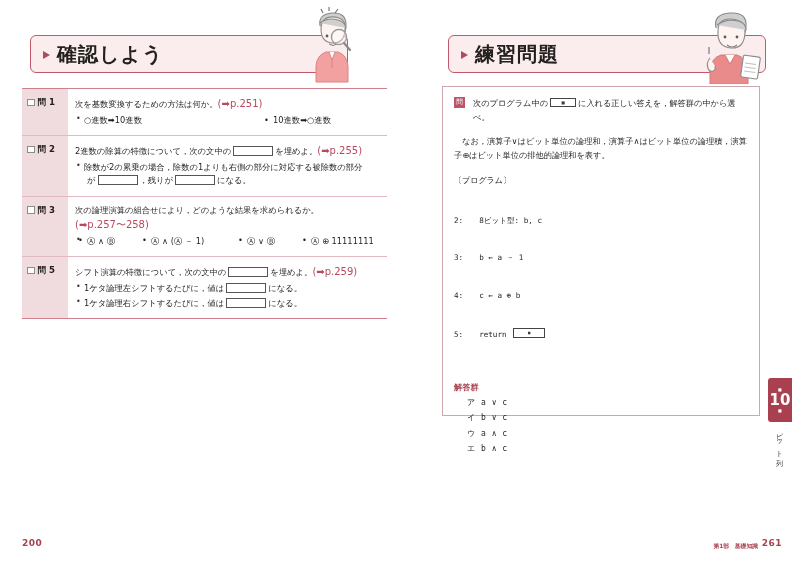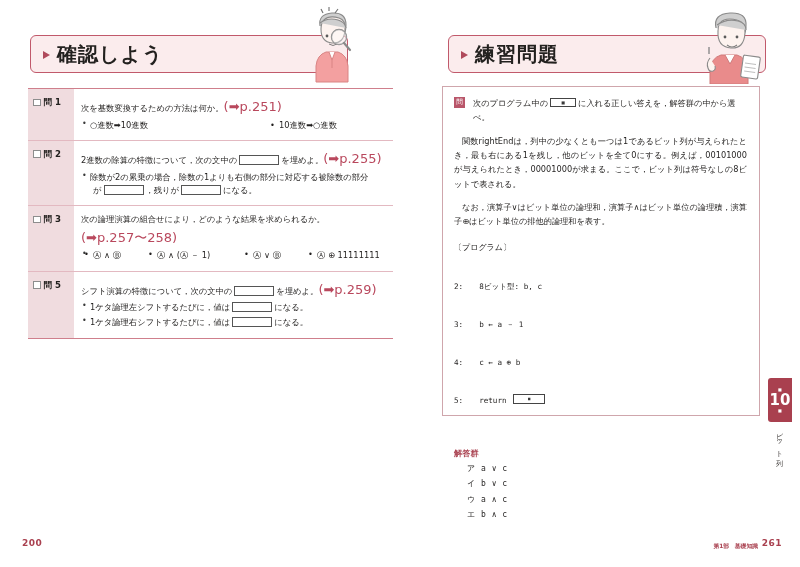--- a/index.html
+++ b/index.html
@@ -70,21 +70,21 @@
     display: inline-block;
     width: 7.5px; height: 7.5px;
     border: 0.9px solid #8d8d8d;
     background: #fff;
     vertical-align: -1px;
     margin-right: 3px;
   }
   .qnum { font-weight: bold; font-size: 8.6px; color: #23211f; }
   .qbody-cell { vertical-align: top; padding: 7px 6px 8px 7px; }
   .qline { margin: 0 0 1px 0; }
-  .ref { color: #b9485d; font-size: 13px; white-space: nowrap; }
+  .ref { color: #b9485d; font-size: 10px; white-space: nowrap; }
   .bullets { margin: 1px 0 0 0; padding: 0; list-style: none; }
   .bullets li { margin: 1.5px 0 0 0; padding-left: 9px; position: relative; }
   .bullets li::before {
     content: "•"; position: absolute; left: 1px; top: -1px; color: #3a3a3a; font-size: 8px;
   }
   .blank {
     display: inline-block;
     width: 40px; height: 10px;
     border: 0.9px solid #555;
     background: #fff;
@@ -213,21 +213,21 @@
       <path d="M30 46 q-9 3 -10 14 l0 16 l32 0 l0 -16 q-1 -11 -10 -14z" fill="#f3a0a0" stroke="#d98484" stroke-width="1"></path>
       <path d="M33 46 l3 8 l3 -8" fill="#fff" stroke="#d98484" stroke-width="1"></path>
       <path d="M36 54 l0 8" stroke="#d98484" stroke-width="1"></path>
       <g stroke="#6f6f6f" stroke-width="1.1" fill="none">
         <path d="M27 7 l-2 -4"></path>
           <path d="M33 5 l0 -4"></path>
           <path d="M39 7 l3 -4"></path>
       </g>
     </svg>
 
-    <table class="qtable" style="left:28px; top:88px;">
+    <table class="qtable" style="left:22px; top:88px;">
       <tbody>
 
         <tr class="qrow sep-top">
           <td class="qnum-cell">
             <span class="chk"></span><span class="qnum">問 1</span>
           </td>
           <td class="qbody-cell">
             <p class="qline"><span>次を基数変換するための方法は何か。</span><span class="ref">(<span>➡p.251</span>)</span></p>
             <ul class="bullets">
               <li><span style="display:inline-block;width:150px">○進数➡10進数</span><span style="margin-left:30px;position:relative;padding-left:9px;"><span style="position:absolute;left:0;top:-1px;">•</span><span>10進数➡○進数</span></span></li>
@@ -316,21 +316,20 @@
     </svg>
 
     <div class="prob-box" style="left:42px; top:86px; width:318px; height:330px;">
       <div class="prob-body">
 
         <div class="prob-lead">
           <span class="mon-badge">問</span>
           <span><span>次のプログラム中の</span><span class="blank-sm"></span><span>に入れる正しい答えを，解答群の中から選べ。</span></span>
         </div>
 
-        <p class="prob-para">関数rightEndは，列中の少なくとも一つは1であるビット列が与えられたとき，最も右にある1を残し，他のビットを全て0にする。例えば，00101000が与えられたとき，00001000が求まる。ここで，ビット列は符号なしの8ビットで表される。</p>
         <p class="prob-para">なお，演算子∨はビット単位の論理和，演算子∧はビット単位の論理積，演算子⊕はビット単位の排他的論理和を表す。</p>
 
         <div class="code-title">〔プログラム〕</div>
         <div class="codeblk">
           <span class="code-line"><span class="ln">2:</span><span>  8ビット型: b, c</span></span>
           <span class="code-line"><span class="ln">3:</span><span>  b ← a － 1</span></span>
           <span class="code-line"><span class="ln">4:</span><span>  c ← a ⊕ b</span></span>
           <span class="code-line"><span class="ln">5:</span><span>  return </span><span class="blank-sm" style="width:32px;height:10px;"></span></span>
         </div>
 

